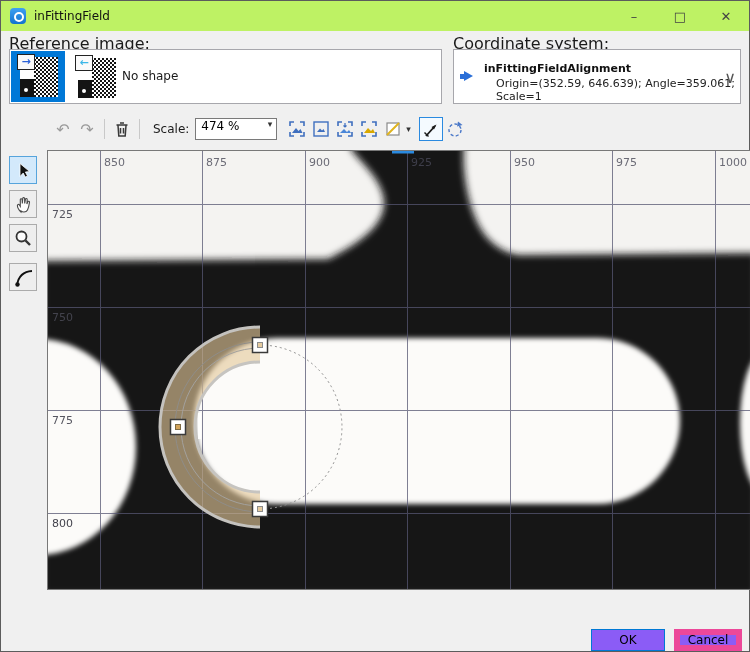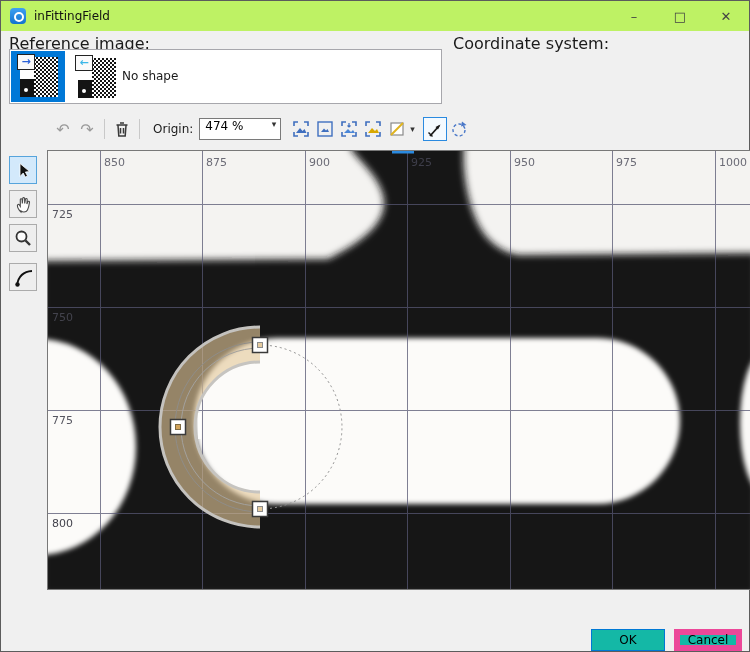--- a/index.html
+++ b/index.html
@@ -58,21 +58,21 @@
   .tool-btn.selected{background:#d3e9fb;border:1px solid #56a4dc;}
   
   .canvas{position:absolute;left:46px;top:149px;width:702px;height:438px;background:#fff;
     border:1px solid #787878;box-sizing:content-box;overflow:hidden;}
   .tick-x{fill:#6b6b76;font-size:11px;}
   .tick-x.dark{fill:#3e3e4a;}
   .tick-y{fill:#565660;font-size:11px;}
   .tick-y.dark{fill:#43434d;}
   
   .statusbar{position:absolute;left:55px;top:594px;font-size:12px;color:#1a1a1a;white-space:pre;}
-  .btn{position:absolute;height:22px;background:#14b8a6;font-size:12px;color:#000;
+  .btn{position:absolute;height:22px;background:#8b5cf6;font-size:12px;color:#000;
     display:flex;align-items:center;justify-content:center;box-sizing:border-box;}
   .btn-ok{left:590px;top:628px;width:74px;border:1px solid #0078d4;}
   .btn-cancel{left:673px;top:628px;width:68px;border:6px solid #ec4899;}
 </style>
 </head>
 <body>
 
 <div class="dialog">
 
   <div class="titlebar">
@@ -97,33 +97,39 @@
     </div>
     <div class="thumb" style="left:68px;top:8px;">
       <div class="pattern"></div>
       <div class="corner"></div>
       <div class="dot"></div>
       <div class="badge" style="color:#3db7e8;">←</div>
     </div>
     <div class="noimage">No shape</div>
   </div>
 
-  <div class="panel-label" style="left:452px;top:33px;">Coordinate system:</div>
+  <div class="panel-label" style="left:452px;top:33px;text-decoration:underline;">Coordinate system:</div>
+  <div class="coord-box">
+    <span class="coord-arrow"></span>
+    <span class="coord-name">inFittingFieldAlignment</span>
+    <span class="coord-detail">Origin=(352.59, 646.639); Angle=359.061; Scale=1</span>
+    <span class="coord-chevron">∨</span>
+  </div>
 
   <div class="toolbar">
     <div class="tb-glyph">↶</div>
     <div class="tb-glyph">↷</div>
     <div class="tb-sep"></div>
     <div class="tb-btn">
       <svg width="16" height="17" viewBox="0 0 16 17">
         <path d="M2.5 4h11M6 2h4M4 4.5l.8 10.5h6.4L12 4.5M6.5 7v5.5M9.5 7v5.5" stroke="#3a3a3a" stroke-width="1.5" fill="none"></path>
       </svg>
     </div>
     <div class="tb-sep"></div>
-    <span class="scale-label">Origin:</span>
+    <span class="scale-label">Scale:</span>
     <div class="scale-combo">
       <input value="474 %" style="">
       <span class="scale-caret">▾</span>
     </div>
     <div style="width:8px;"></div>
     <div class="tb-btn">
       <svg width="18" height="18" viewBox="0 0 18 18">
         <path d="M2 6V2h4M12 2h4v4M16 12v4h-4M6 16H2v-4" stroke="#3f6fbf" stroke-width="1.6" fill="none"></path>
         <polygon points="4,13 8,8 10.5,11 12.5,9 14.5,13" fill="#3f6fbf"></polygon>
       </svg>

